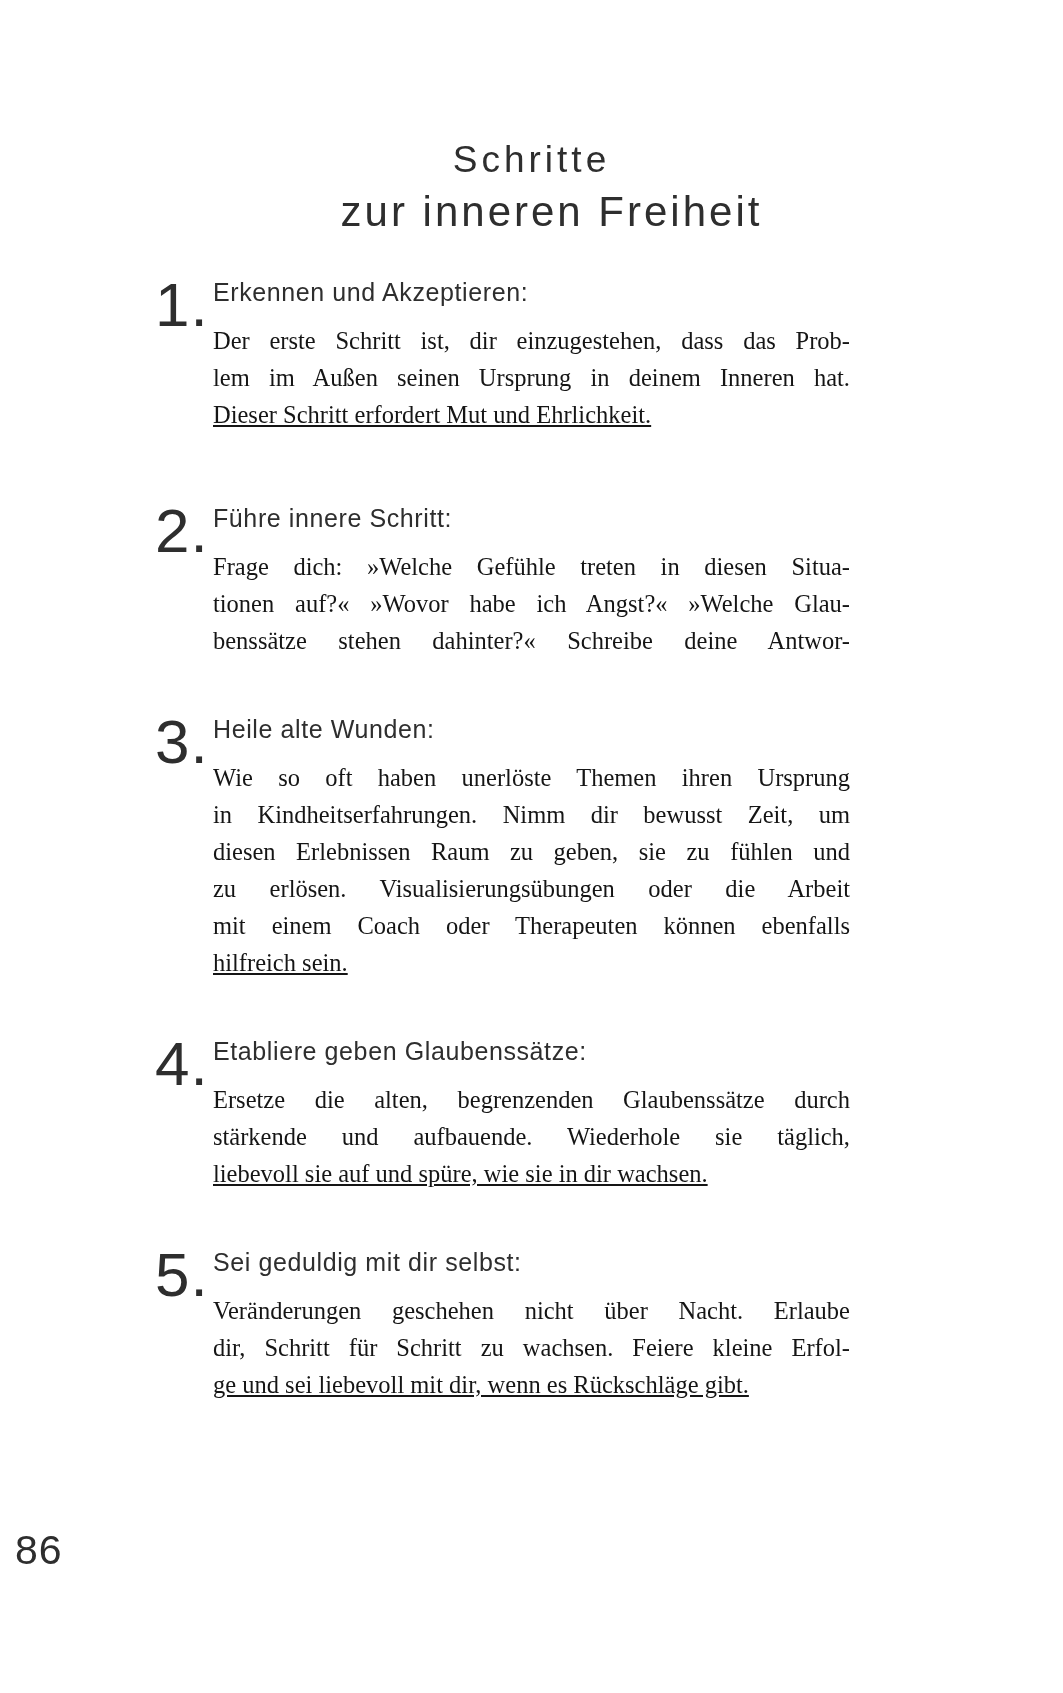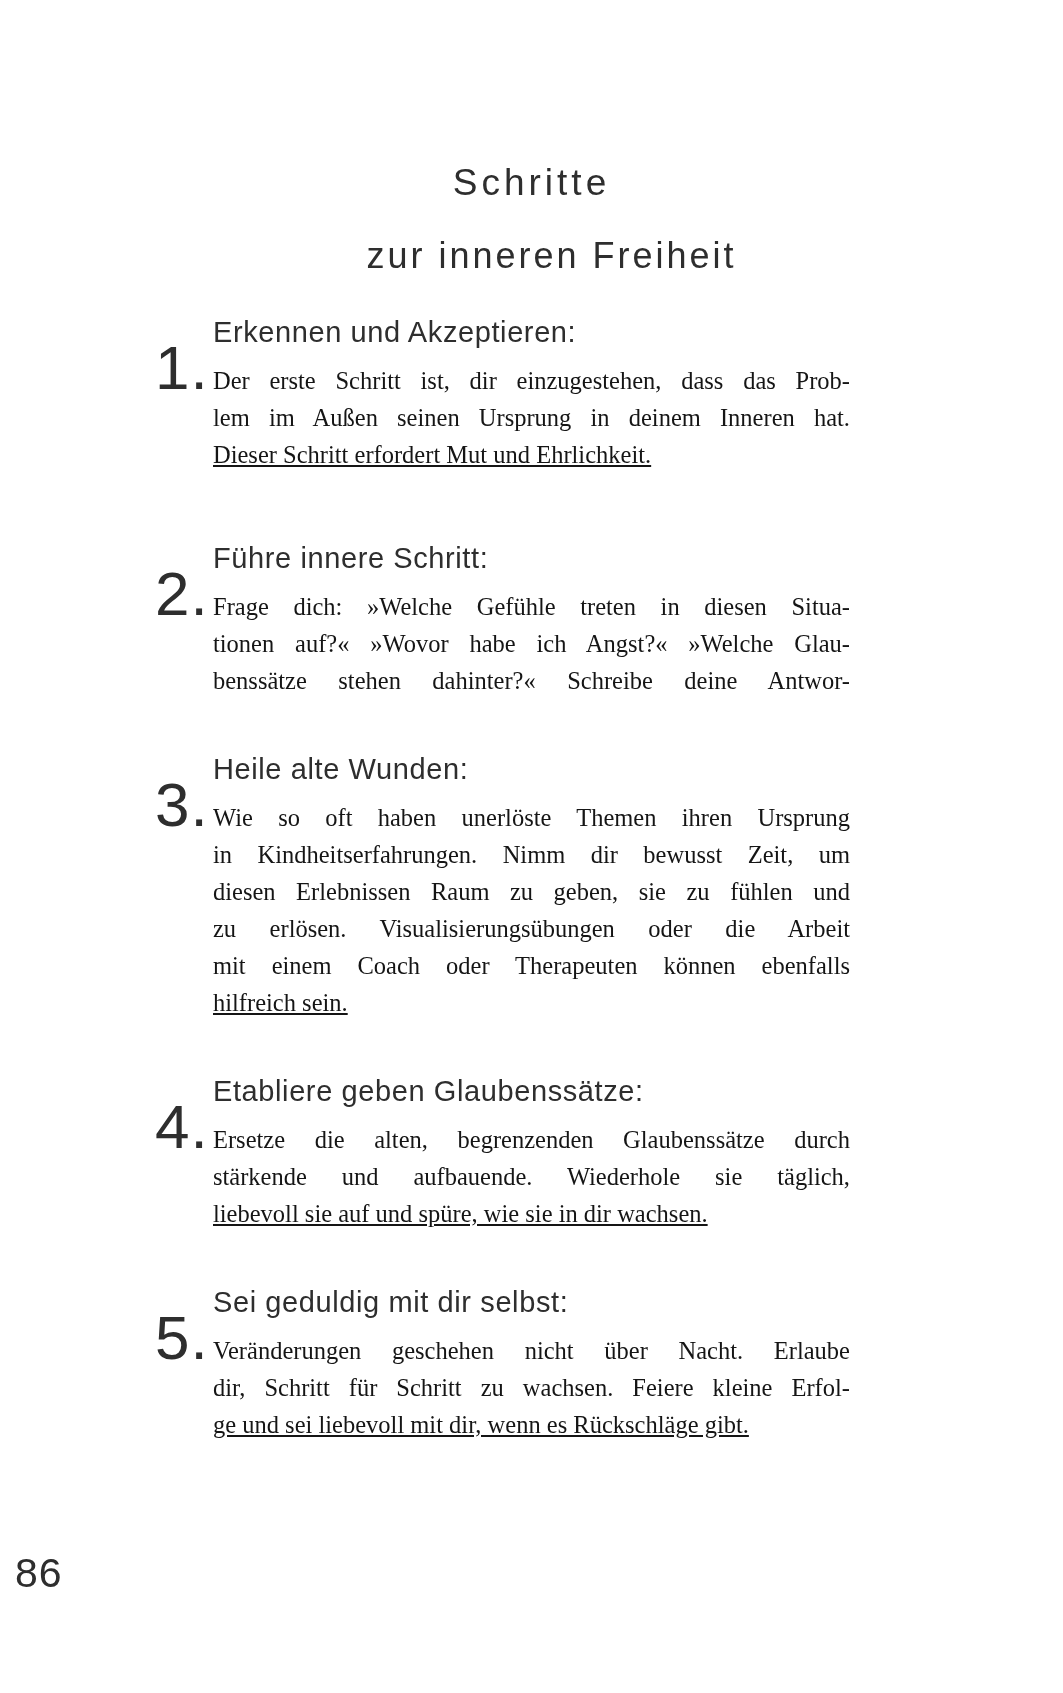--- a/index.html
+++ b/index.html
@@ -13,37 +13,36 @@
     height: 1693px;
     overflow: hidden;
     font-family: "Liberation Serif", serif;
     color: #151515;
   }
   
   .display {
     font-family: "Liberation Sans", "DejaVu Sans", sans-serif;
     font-weight: 300;
     color: #2e2e2e;
-    margin-top: 23px;
   }
   
   .title-block {
     padding-top: 140px;
     text-align: center;
   }
   .title-line1 {
     font-size: 37px;
     letter-spacing: 4px;
     line-height: 1.1;
   }
   .title-line2 {
-    font-size: 36px;
+    font-size: 42px;
     letter-spacing: 3px;
     line-height: 1.1;
-    margin-top: 32px;
+    margin-top: 8px;
     padding-left: 40px;
   }
   
   .steps {
     margin-left: 163px;
     width: 687px;
     margin-top: 40px;
   }
   .step {
     position: relative;
@@ -53,21 +52,21 @@
   .step:first-child { margin-bottom: 68px; }
   .step-number {
     position: absolute;
     left: -8px;
     top: 0;
     font-size: 62px;
     line-height: 0.98;
     letter-spacing: 1px;
   }
   .step-heading {
-    font-size: 29px;
+    font-size: 25px;
     line-height: 35px;
     letter-spacing: 0.6px;
     white-space: nowrap;
   }
   .step-body { margin-top: 12px; }
   .body-line {
     font-size: 24.5px;
     line-height: 37px;
     text-align: justify;
     text-align-last: justify;

